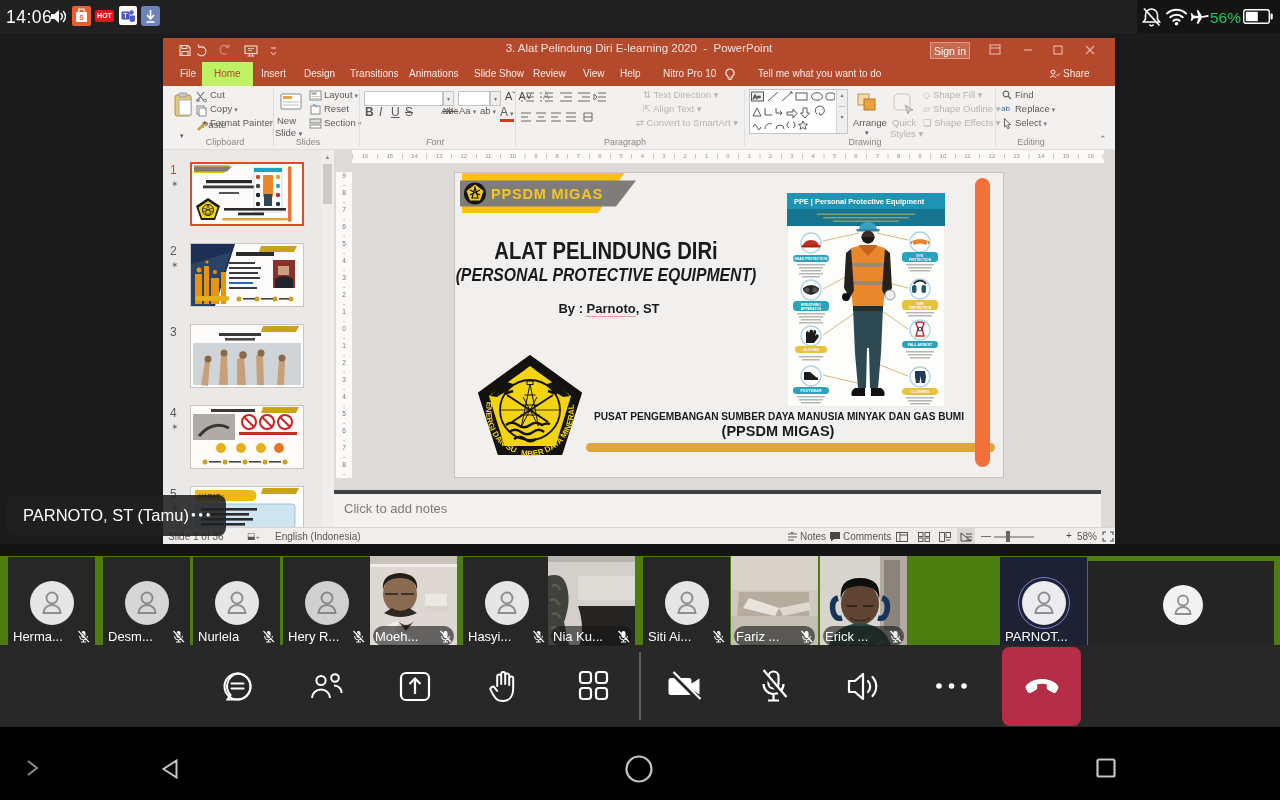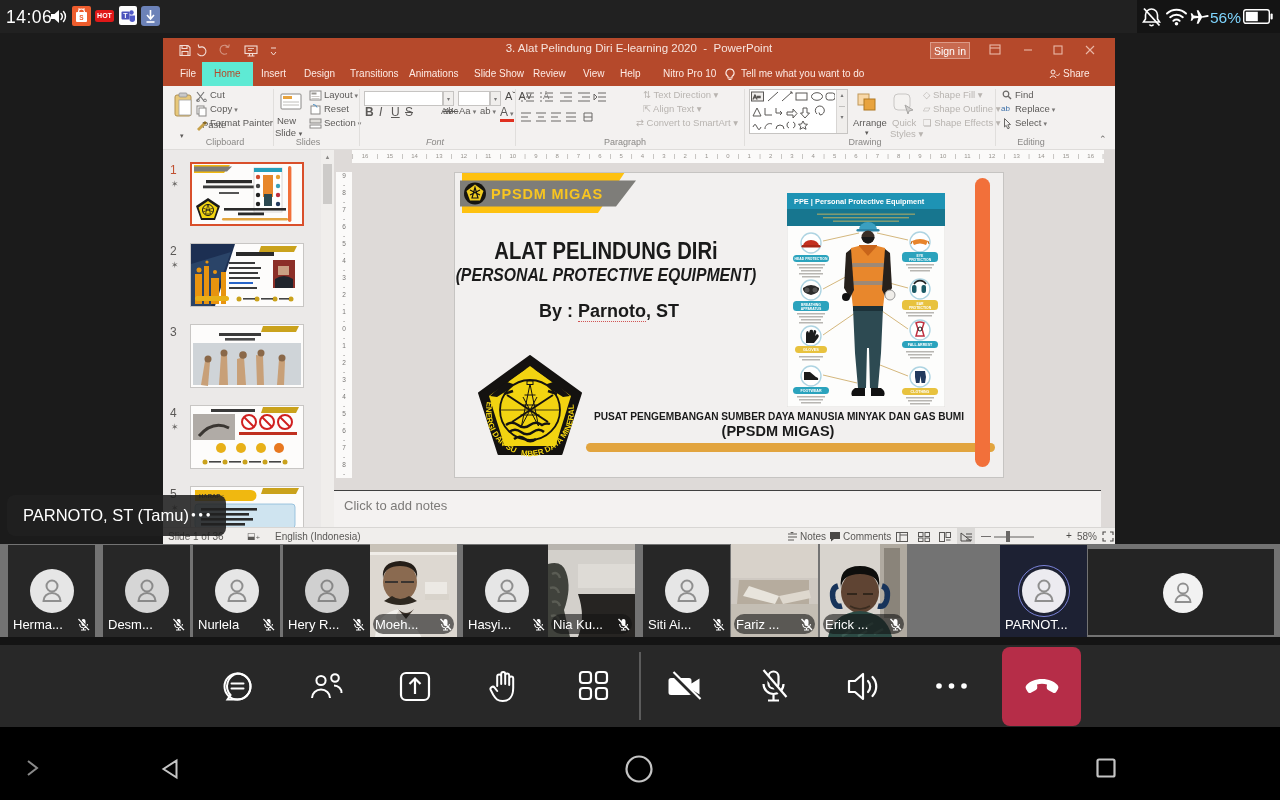--- a/index.html
+++ b/index.html
@@ -12,46 +12,46 @@
   #statusbar { position:absolute; left:0; top:0; width:1137px; height:33px; background:#212121; }
   #statusbar .time { position:absolute; left:6px; top:7px; color:#fff; font-size:17.5px; letter-spacing:0.5px; }
   
   #desktop { position:absolute; left:0; top:33px; width:1280px; height:511px; background:#1b1b1b; }
   
   #ppt { position:absolute; left:163px; top:5px; width:952px; height:506px; background:#f3f1f0; overflow:hidden; }
   #titlebar { position:absolute; left:0; top:0; width:952px; height:24px; background:#b5492b; }
   #titlebar .title { position:absolute; left:0; right:0; top:4px; text-align:center; color:#f6e3dd; font-size:11.5px; }
   #menubar { position:absolute; left:0; top:24px; width:952px; height:24px; background:#b5492b; }
   .mtab { position:absolute; top:0; height:24px; line-height:24px; color:#fdeae4; font-size:10px; }
-  .mtab.active { background:#5eead4; color:#b5492b; padding:0 12px;text-align:center; }
+  .mtab.active { background:#bef264; color:#b5492b; padding:0 12px;text-align:center; }
   #ribbon { position:absolute; left:0; top:48px; width:952px; height:64px; background:#f3f1f0; border-bottom:1px solid #dedcda; }
   .rlabel { position:absolute; bottom:2px; font-size:9px; color:#8a8886; width:100px; text-align:center; }
   .rsep { position:absolute; top:3px; bottom:3px; width:1px; background:#e0dedc; }
   .rtext { position:absolute; font-size:9.5px; color:#5c5a58; white-space:nowrap; }
   .rgray { color:#b8b4b0; }
   .drop:after { content:"▾"; font-size:7px; color:#7a7876; margin-left:2px; }
   
   #hruler { position:absolute; left:189px; top:112px; width:752px; height:13px; background:#fbfaf9; color:#98948f; font-size:6px; overflow:hidden; white-space:nowrap; line-height:13px; }
   
   #mainarea { position:absolute; left:0; top:112px; width:952px; height:377px; background:#dedad8; }
   #thumbpanel { position:absolute; left:0; top:0; width:158px; height:377px; background:#ebe9e8; }
   .thumb { position:absolute; left:27px; width:114px; height:64px; background:#fdfcfb; border:1px solid #c8c6c4; overflow:hidden; }
   .thumb.sel { border:2px solid #d94f2b; }
   .tnum { position:absolute; left:7px; font-size:12px; color:#5a5856; }
   .tstar { position:absolute; left:8px; font-size:9px; color:#6a6866; }
   
-  #notes { position:absolute; left:171px; top:452px; width:767px; height:37px; background:#f4f2f1; border-top:1px solid #404040; }
+  #notes { position:absolute; left:171px; top:452px; width:767px; height:37px; background:#f4f2f1; border-top:4px solid #404040; }
   #notes .hint { position:absolute; left:10px; top:7px; color:#7c7a78; font-size:13px; }
   #hruler { z-index:2; }
   #pstatus { position:absolute; left:0; top:489px; width:952px; height:17px; background:#f0eeec; border-top:1px solid #d8d6d4; font-size:10px; color:#5a5856; }
   
   #nametag { position:absolute; left:7px; top:495px; width:219px; height:41px; background:rgba(32,32,32,0.88); border-radius:8px; }
   #nametag .nm { position:absolute; left:16px; top:11px; color:#fff; font-size:16.5px; }
   
-  #strip { position:absolute; left:0; top:544px; width:1280px; height:93px; background:#737373; }
+  #strip { position:absolute; left:0; top:556px; width:1280px; height:93px; background:#4d7c0f; }
   .tile { position:absolute; top:1px; width:87px; height:92px; background:#272727; overflow:hidden; }
   .tname { position:absolute; left:5px; bottom:5px; color:#fff; font-size:13px; white-space:nowrap; z-index:3; }
   .tpill { position:absolute; left:3px; right:3px; bottom:3px; height:20px; background:rgba(20,20,20,0.6); border-radius:10px; z-index:2; }
   .tmic { position:absolute; right:5px; bottom:6px; z-index:3; }
   .avatar { position:absolute; left:50%; top:24px; margin-left:-22px; width:44px; height:44px; border-radius:50%; background:#e6e6e6; }
   
   #controlbar { position:absolute; left:0; top:645px; width:1280px; height:82px; background:#282828; }
   #navbar { position:absolute; left:0; top:727px; width:1280px; height:73px; background:#000; }
   .cicon { position:absolute; top:24px; }
 </style>
@@ -96,21 +96,21 @@
     </svg>
     <svg class="abs" style="left:1165px;top:7px" width="23" height="19" viewBox="0 0 23 19">
       <path d="M2 6.5 a14 14 0 0 1 19 0" stroke="#fff" stroke-width="2" fill="none" stroke-linecap="round"></path>
       <path d="M5.2 10.2 a9.5 9.5 0 0 1 12.6 0" stroke="#fff" stroke-width="2" fill="none" stroke-linecap="round"></path>
       <path d="M8.4 13.8 a5 5 0 0 1 6.2 0" stroke="#fff" stroke-width="2" fill="none" stroke-linecap="round"></path>
       <circle cx="11.5" cy="16.8" r="1.8" fill="#fff"></circle>
     </svg>
     <svg class="abs" style="left:1189px;top:6px" width="20" height="20" viewBox="0 0 20 20">
       <path d="M18.5 9 c1.5 0.2 1.5 1.8 0 2 l-5.5 0.8 -3.5 6 h-1.8 l1.6-5.8 -4.6 0.6 -1.6 2.2 -1.4 0 0.8-3.8 -0.8-3.8 1.4 0 1.6 2.2 4.6 0.6 -1.6-5.8 h1.8 l3.5 6 z" fill="#fff"></path>
     </svg>
-    <div class="abs" style="left:1210px;top:9px;color:#7dd3fc;font-size:15.5px;">56%</div>
+    <div class="abs" style="left:1210px;top:9px;color:#22c55e;font-size:15.5px;">56%</div>
     <svg class="abs" style="left:1243px;top:9px" width="30" height="15" viewBox="0 0 30 15">
       <rect x="0.7" y="0.7" width="25.6" height="13.6" rx="2.2" fill="none" stroke="#fff" stroke-width="1.4"></rect>
       <rect x="2.8" y="2.8" width="12" height="9.4" fill="#fff"></rect>
       <rect x="27.5" y="4.5" width="2.2" height="6" rx="1" fill="#fff"></rect>
     </svg>
   </div>
 
   <div id="desktop">
     <div id="ppt">
       <div id="titlebar">
@@ -145,21 +145,21 @@
         <div class="mtab" style="left:187px;">Transitions</div>
         <div class="mtab" style="left:246px;">Animations</div>
         <div class="mtab" style="left:311px;">Slide Show</div>
         <div class="mtab" style="left:370px;">Review</div>
         <div class="mtab" style="left:420px;">View</div>
         <div class="mtab" style="left:457px;">Help</div>
         <div class="mtab" style="left:491px;margin-left:9px;">Nitro Pro 10</div>
         <svg class="abs" style="left:561px;top:6px" width="12" height="13" viewBox="0 0 12 13">
             <path d="M6 1 a4 4 0 0 1 2 7.5 l0 1.5 h-4 l0-1.5 a4 4 0 0 1 2-7.5 z M4.5 11.5 h3" stroke="#fde8e2" fill="none" stroke-width="1.1"></path>
           </svg>
-        <div class="mtab" style="left:578px;">Tell me what you want to do</div>
+        <div class="mtab" style="left:595px;">Tell me what you want to do</div>
         <svg class="abs" style="left:886px;top:7px" width="11" height="11" viewBox="0 0 11 11">
             <circle cx="4" cy="3" r="2" stroke="#fde8e2" fill="none"></circle>
             <path d="M1 9 a3.2 3.2 0 0 1 6 0 M7 5.5 l1.5 1.5 3-3" stroke="#fde8e2" fill="none" stroke-width="1"></path>
           </svg>
         <div class="mtab" style="left:900px;">Share</div>
       </div>
       <div id="ribbon">
 
         <svg class="abs" style="left:9px;top:6px" width="22" height="26" viewBox="0 0 22 26">
           <rect x="3" y="3" width="16" height="21" rx="2" fill="#e8c87a" stroke="#b09050" stroke-width="1"></rect>
@@ -540,21 +540,21 @@
           <svg class="abs" style="left:-1px;top:-1px" width="192" height="42" viewBox="0 0 192 42">
             <polygon points="8,0 171,0 144,41 8,41" fill="#fec110"></polygon>
             <polygon points="6,8.5 182,8.5 162,34.5 6,34.5" fill="#7e7d79"></polygon>
             <circle cx="21" cy="21.5" r="11" fill="#151310"></circle>
             <polygon points="21,12.5 29.5,19 26,28.5 16,28.5 12.5,19" fill="#f0cc20"></polygon>
             <path d="M21 15.5 l-3 10.5 h6 z M16 23 l10-5 M16 18 l10 5" stroke="#151310" stroke-width="1.2" fill="none"></path>
             <text x="37" y="27" font-family="Liberation Sans" font-weight="bold" font-size="14.5" fill="#f8c520" letter-spacing="0.8">PPSDM MIGAS</text>
           </svg>
           <div class="abs" style="left:151px;top:65px;transform:translateX(-50%) scaleX(0.88);white-space:nowrap;font-weight:bold;font-size:23px;color:#1a1a1a;">ALAT PELINDUNG DIRi</div>
           <div class="abs" style="left:151px;top:92px;transform:translateX(-50%) scaleX(0.9);white-space:nowrap;font-weight:bold;font-style:italic;font-size:17.5px;color:#1a1a1a;">(PERSONAL PROTECTIVE EQUIPMENT)</div>
-          <div class="abs" style="left:154px;top:128px;transform:translateX(-50%);white-space:nowrap;font-weight:bold;font-size:18px;color:#1a1a1a;">By : <span style="border-bottom:1px dotted #d05050;">Parnoto</span>, ST</div>
+          <div class="abs" style="left:154px;top:128px;transform:translateX(-50%);white-space:nowrap;font-weight:bold;font-size:13px;color:#1a1a1a;">By : <span style="border-bottom:1px dotted #d05050;">Parnoto</span>, ST</div>
           <svg class="abs" style="left:20px;top:182px" width="110" height="107" viewBox="0 0 110 107">
             <path d="M55 1 L106 38 L86.5 99 L23.5 99 L4 38 Z" fill="#141210" stroke="#141210" stroke-width="2" stroke-linejoin="round"></path>
             <path d="M55 11 L96 41 L80.5 91 L29.5 91 L14 41 Z" fill="#f2d411"></path>
             <path d="M51 14 L32 27 L41 30 L22 42 L15 41 L26 31 L43 17 Z" fill="#141210"></path>
             <path d="M59 14 L78 27 L69 30 L88 42 L95 41 L84 31 L67 17 Z" fill="#141210"></path>
             <circle cx="55" cy="55" r="30" fill="#f2d411" stroke="#141210" stroke-width="1.8"></circle>
             <g stroke="#141210" fill="none" stroke-width="1">
               <path d="M55 29 L46.5 71 M55 29 L63.5 71 M49.5 40 h11 M47.5 50 h15 M45.5 60 h19"></path>
               <path d="M46.5 71 L62 42 M63.5 71 L48 42"></path>
               <path d="M32 40 L73 67 M78 40 L37 67" stroke-width="2"></path>

